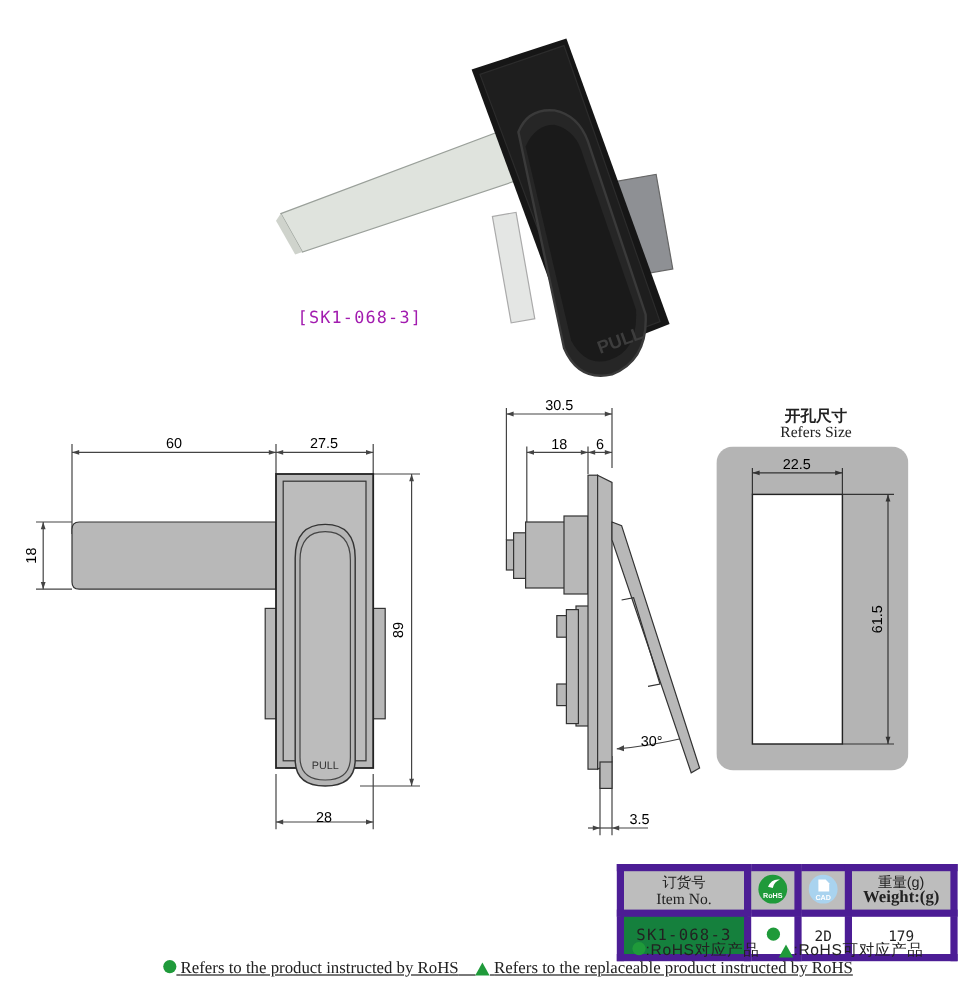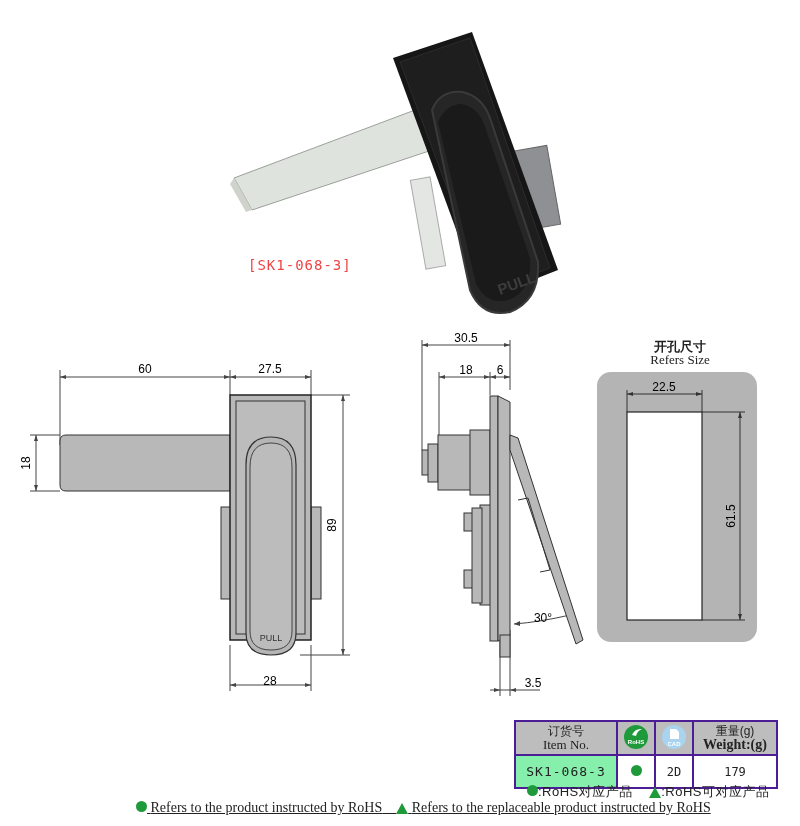--- a/index.html
+++ b/index.html
@@ -2,23 +2,23 @@
 <html><head>
 <meta charset="utf-8">
 <style>
   html,body{margin:0;padding:0;background:#fff;}
   body{width:800px;height:826px;position:relative;overflow:hidden;font-family:"Liberation Sans",sans-serif;color:#222;}
   .abs{position:absolute;}
   svg text{font-family:"Liberation Sans",sans-serif;}
   .serif{font-family:"Liberation Serif",serif;}
   .mono{font-family:"DejaVu Sans Mono",monospace;}
   table.spec{position:absolute;left:514px;top:720px;border-collapse:collapse;font-size:12px;}
-  table.spec td{border:2px solid #4c1d95;text-align:center;padding:0;height:31px;}
+  table.spec td{border:6px solid #4c1d95;text-align:center;padding:0;height:31px;}
   table.spec tr.hdr td{background:#bdbdbd;height:32px;line-height:13px;}
-  table.spec td.item{background:#86efac;width:100px;margin-left:47px;}
+  table.spec td.item{background:#15803d;width:100px;margin-left:47px;}
   .green-dot{display:inline-block;width:11px;height:11px;border-radius:50%;background:#1f9a3a;}
   .tri{display:inline-block;width:0;height:0;border-left:6px solid transparent;border-right:6px solid transparent;border-bottom:11px solid #1f9a3a;vertical-align:middle;}
   .notes1{position:absolute;left:527px;top:783px;font-size:13px;letter-spacing:0.5px;}
   .notes2{position:absolute;left:136px;top:800px;font-size:14px;text-decoration:underline;}
 </style>
 </head>
 <body>
 
 <div class="abs" style="left:200px;top:0;width:380px;height:330px;">
   <svg width="380" height="330" viewBox="0 0 380 330">
@@ -30,21 +30,21 @@
     <rect x="316" y="148" width="38" height="80" fill="#8e9094" stroke="#666" transform="rotate(-10 335 188)"></rect>
 
     <polygon points="193,58 272,32 358,270 282,300" fill="#161616"></polygon>
     <polygon points="200,62 270,38 350,268 286,292" fill="#1e1e1e" stroke="#2c2c2c"></polygon>
 
     <path d="M232,110 Q240,90 262,92 Q282,96 290,118 L338,262 Q340,300 310,312 Q282,318 270,290 Z" fill="#262626" stroke="#3a3a3a" stroke-width="2"></path>
     <path d="M238,122 Q246,104 262,104 Q278,108 284,124 L330,258 Q332,292 308,300 Q288,306 276,284 Z" fill="#1a1a1a"></path>
     <text x="300" y="295" fill="#3d3d3d" font-size="15" font-weight="bold" transform="rotate(-20 300 295)">PULL</text>
   </svg>
 </div>
-<div class="abs mono" style="left:248px;top:257px;font-size:14px;letter-spacing:1px;color:#ef4444;">[SK1-068-3]</div>
+<div class="abs mono" style="left:248px;top:257px;font-size:14px;letter-spacing:1px;color:#a21caf;">[SK1-068-3]</div>
 
 <div class="abs" style="left:0;top:355px;width:360px;height:345px;">
   <svg width="360" height="345" viewBox="0 0 360 345">
     <g stroke="#444" stroke-width="1" fill="none">
 
       <line x1="60" y1="22" x2="230" y2="22"></line>
         <line x1="60" y1="15" x2="60" y2="90"></line>
       <line x1="230" y1="22" x2="311" y2="22"></line>
         <line x1="230" y1="15" x2="230" y2="40"></line>
         <line x1="311" y1="15" x2="311" y2="40"></line>

